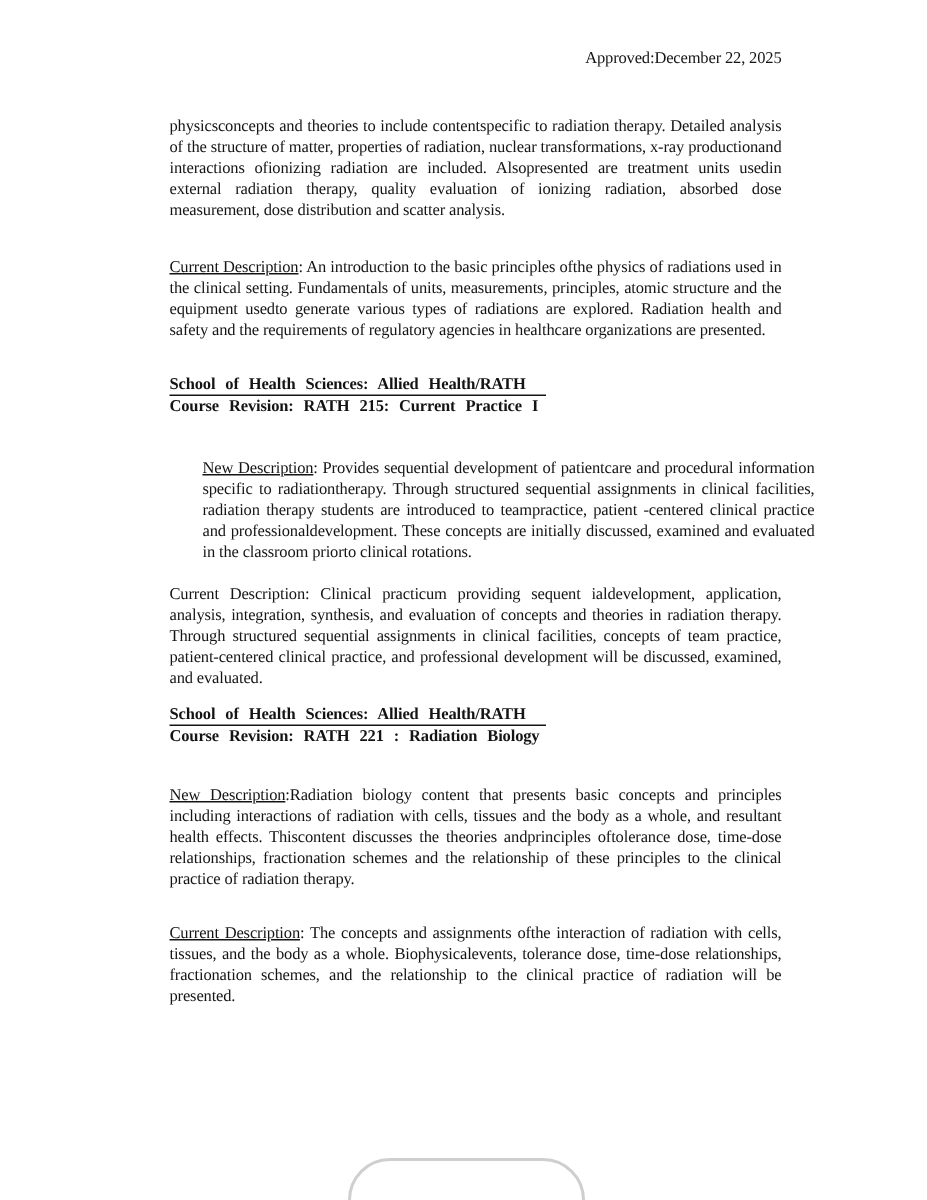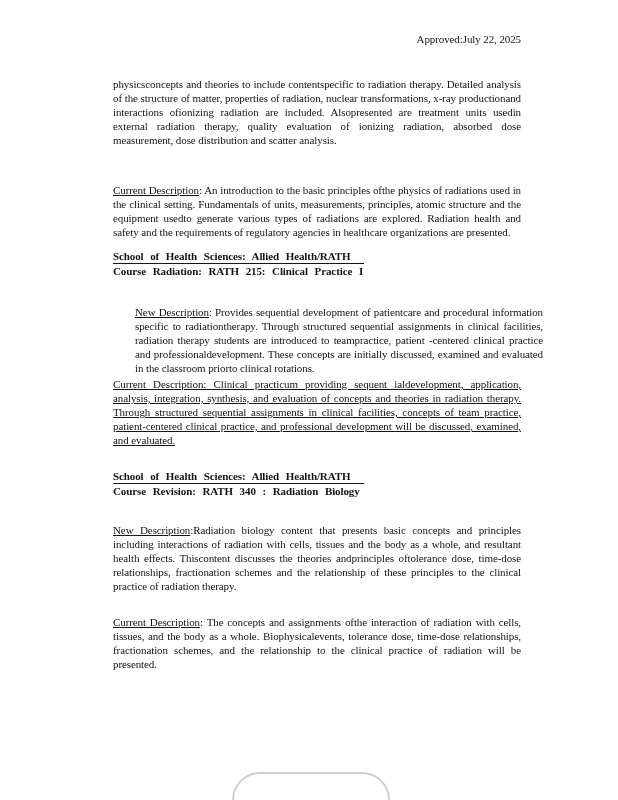--- a/index.html
+++ b/index.html
@@ -29,24 +29,24 @@
     font-size: 11px;
     line-height: 14px;
     letter-spacing: -0.1px;
     text-align: justify;
   }
   .approved {
     top: 32px;
     text-align: right;
   }
   .pos-p1 { top: 66px; }
-  .pos-p2 { top: 172px; }
+  .pos-p2 { top: 160px; }
   .pos-h1 { top: 249px; }
   .pos-p3 { top: 294px; margin-left: 22px; }
-  .pos-p4 { top: 366px; text-decoration: underline; }
+  .pos-p4 { top: 378px; }
   .pos-h2 { top: 469px; }
   .pos-p5 { top: 512px; }
   .pos-p6 { top: 604px; }
   .u {
     text-decoration: underline;
   }
   .heading {
     font-weight: bold;
     text-align: left;
   }
@@ -68,38 +68,38 @@
     border: 2px solid #cfcfcf;
     border-radius: 28px;
     background: transparent;
   }
 </style>
 </head>
 <body>
 
 <div class="page">
 
-  <div class="block approved">Approved:July 22, 2025</div>
+  <div class="block approved">Approved:December 22, 2025</div>
 
   <p class="block pos-p1"><span>physicsconcepts and theories to include contentspecific to radiation therapy. Detailed analysis of the structure of matter, properties of radiation, nuclear transformations, x-ray productionand interactions ofionizing radiation are included. Alsopresented are treatment units usedin external radiation therapy, quality evaluation of ionizing radiation, absorbed dose measurement, dose distribution and scatter analysis.</span></p>
 
   <p class="block pos-p2"><span class="u">Current Description</span><span>: An introduction to the basic principles ofthe physics of radiations used in the clinical setting. Fundamentals of units, measurements, principles, atomic structure and the equipment usedto generate various types of radiations are explored. Radiation health and safety and the requirements of regulatory agencies in healthcare organizations are presented.</span></p>
 
   <div class="block pos-h1 heading">
     <div class="line"><span class="school">School of Health Sciences: Allied Health/RATH</span></div>
-    <div class="line">Course Radiation: RATH 215: Clinical Practice I</div>
+    <div class="line">Course Revision: RATH 215: Current Practice I</div>
   </div>
 
   <p class="block pos-p3"><span class="u">New Description</span><span>: Provides sequential development of patientcare and procedural information specific to radiationtherapy. Through structured sequential assignments in clinical facilities, radiation therapy students are introduced to teampractice, patient -centered clinical practice and professionaldevelopment. These concepts are initially discussed, examined and evaluated in the classroom priorto clinical rotations.</span></p>
 
   <p class="block pos-p4"><span>Current Description: Clinical practicum providing sequent ialdevelopment, application, analysis, integration, synthesis, and evaluation of concepts and theories in radiation therapy. Through structured sequential assignments in clinical facilities, concepts of team practice, patient-centered clinical practice, and professional development will be discussed, examined, and evaluated.</span></p>
 
   <div class="block pos-h2 heading">
     <div class="line"><span class="school">School of Health Sciences: Allied Health/RATH</span></div>
-    <div class="line">Course Revision: RATH 340 : Radiation Biology</div>
+    <div class="line">Course Revision: RATH 221 : Radiation Biology</div>
   </div>
 
   <p class="block pos-p5"><span class="u">New Description</span><span>:Radiation biology content that presents basic concepts and principles including interactions of radiation with cells, tissues and the body as a whole, and resultant health effects. Thiscontent discusses the theories andprinciples oftolerance dose, time-dose relationships, fractionation schemes and the relationship of these principles to the clinical practice of radiation therapy.</span></p>
 
   <p class="block pos-p6"><span class="u">Current Description</span><span>: The concepts and assignments ofthe interaction of radiation with cells, tissues, and the body as a whole. Biophysicalevents, tolerance dose, time-dose relationships, fractionation schemes, and the relationship to the clinical practice of radiation will be presented.</span></p>
 
 </div>
 
 <div class="ornament-arc" style="border-color: rgb(207, 207, 207);"></div>
 

